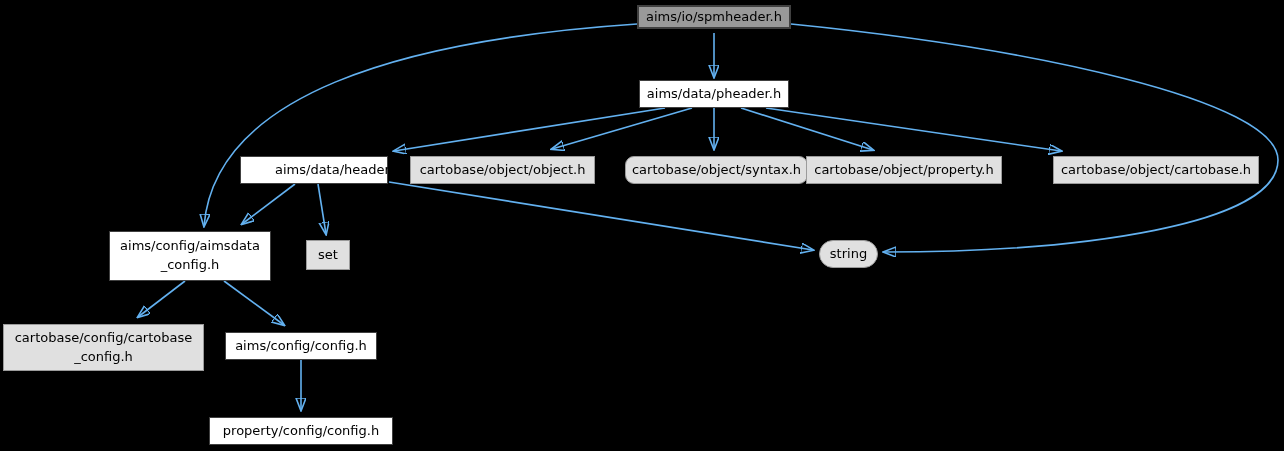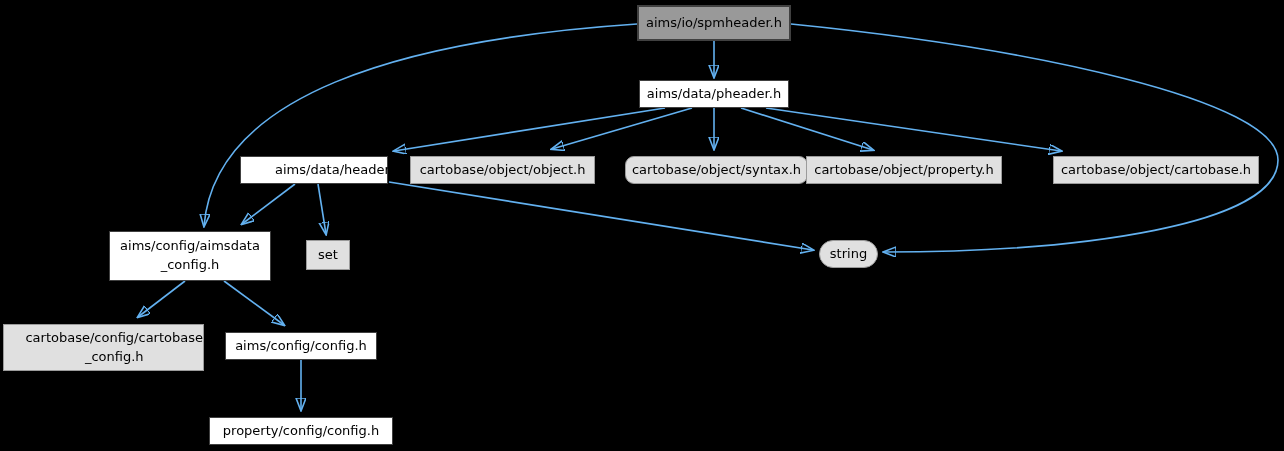--- a/index.html
+++ b/index.html
@@ -74,21 +74,21 @@
     <path d="M741,108 L873,150" marker-end="url(#arrow)"></path>
     <path d="M766,108 L1061,151" marker-end="url(#arrow)"></path>
     <path d="M295,184 L242,224" marker-end="url(#arrow)"></path>
     <path d="M318,184 L326,234" marker-end="url(#arrow)"></path>
     <path d="M389,182 L813,250" marker-end="url(#arrow)"></path>
     <path d="M185,281 L138,317" marker-end="url(#arrow)"></path>
     <path d="M224,281 L284,325" marker-end="url(#arrow)"></path>
     <path d="M301,360 L301,410" marker-end="url(#arrow)"></path>
   </svg>
 
-  <div class="node current" style="left:637px; top:5px; width:154px; height:36px;">
+  <div class="node current" style="left:637px; top:5px; width:154px; height:24px;">
     <span>aims/io/spmheader.h</span>
   </div>
 
   <div class="node white" style="left:639px; top:80px; width:150px; height:28px;">
     <span>aims/data/pheader.h</span>
   </div>
 
   <div class="node white" style="left:240px; top:156px; width:148px; height:28px;padding-left:48px;">
     <span>aims/data/header.h</span>
   </div>
@@ -115,21 +115,21 @@
   </div>
 
   <div class="node gray" style="left:306px; top:240px; width:44px; height:30px;">
     <span>set</span>
   </div>
 
   <div class="node gray" style="left:819px; top:240px; width:59px; height:28px;border-radius:14px;">
     <span>string</span>
   </div>
 
-  <div class="node gray" style="left:3px; top:324px; width:201px; height:47px;justify-content:flex-end;">
+  <div class="node gray" style="left:3px; top:324px; width:201px; height:47px;">
     <span>cartobase/config/cartobase
 _config.h</span>
   </div>
 
   <div class="node white" style="left:225px; top:332px; width:152px; height:28px;">
     <span>aims/config/config.h</span>
   </div>
 
   <div class="node white" style="left:209px; top:417px; width:184px; height:28px;">
     <span>property/config/config.h</span>

